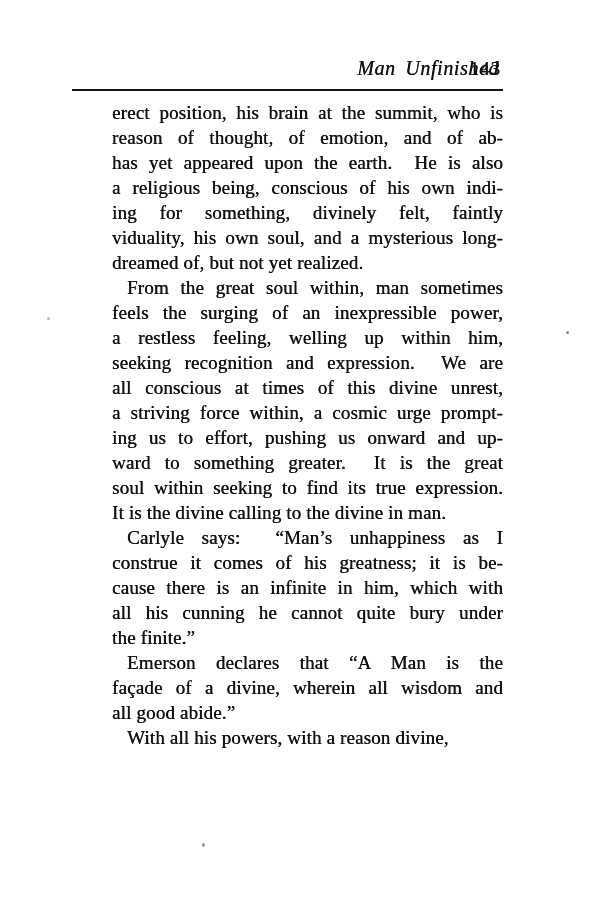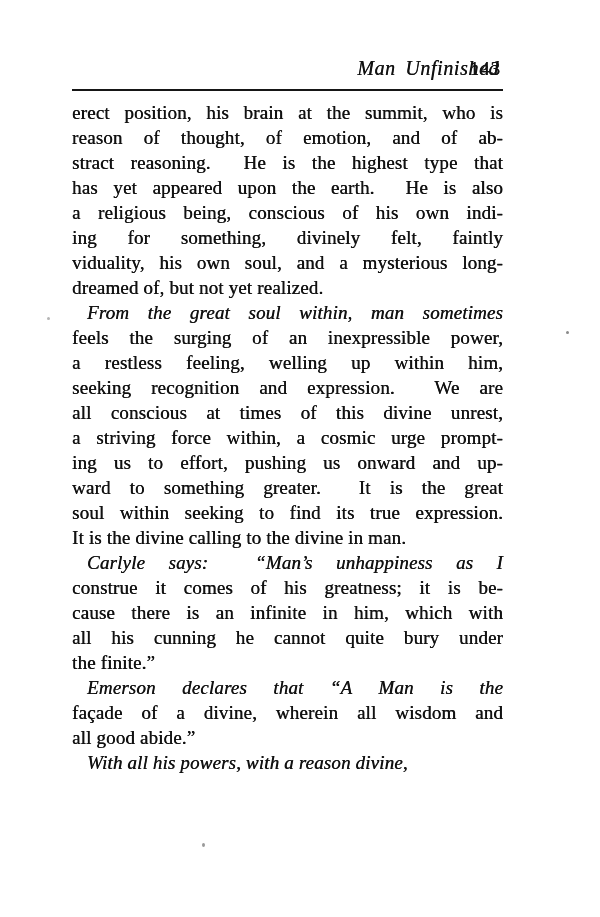--- a/index.html
+++ b/index.html
@@ -45,38 +45,38 @@
     letter-spacing: 1px;
     text-shadow: 0.35px 0.35px 0 #121212;
   }
   .rule {
     height: 0;
     border-top: 2.5px solid #161616;
     margin-top: 6px;
   }
   .body-text {
     margin-top: 9px;
+    margin-left: 40px;
   }
   .line {
     height: 25px;
     line-height: 25px;
     font-size: 19px;
     letter-spacing: 0.15px;
     white-space: nowrap;
     text-align: justify;
     text-align-last: justify;
     text-shadow: 0.35px 0.35px 0 #121212;
   }
   .line.last {
     text-align: right;
     text-align-last: left;
   }
   .line.indent {
     padding-left: 15px;
-    font-style: italic;
   }
   .speck {
     position: absolute;
     border-radius: 50%;
     background: #8a8a8a;
   }
   .speck.s1 { left: 566px; top: 331px; width: 3px; height: 3px; }
   .speck.s2 { left: 47px;  top: 317px; width: 3px; height: 3px; background:#b5b5b5; }
   .speck.s3 { left: 202px; top: 843px; width: 3px; height: 4px; background:#9a9a9a; }
 </style>
@@ -86,21 +86,20 @@
 <div class="page">
   <div class="content">
     <div class="running-head">
       <div class="title">Man Unfinished</div>
       <div class="folio">143</div>
     </div>
     <div class="rule"></div>
     <div class="body-text">
         <div class="line">erect position, his brain at the summit, who is</div>
         <div class="line">reason of thought, of emotion, and of ab-</div>
-        <div class="line">stract reasoning.&nbsp; He is the highest type that</div>
         <div class="line">has yet appeared upon the earth.&nbsp; He is also</div>
         <div class="line">a religious being, conscious of his own indi-</div>
         <div class="line">ing for something, divinely felt, faintly</div>
         <div class="line">viduality, his own soul, and a mysterious long-</div>
         <div class="line last">dreamed of, but not yet realized.</div>
         <div class="line indent">From the great soul within, man sometimes</div>
         <div class="line">feels the surging of an inexpressible power,</div>
         <div class="line">a restless feeling, welling up within him,</div>
         <div class="line">seeking recognition and expression.&nbsp; We are</div>
         <div class="line">all conscious at times of this divine unrest,</div>

